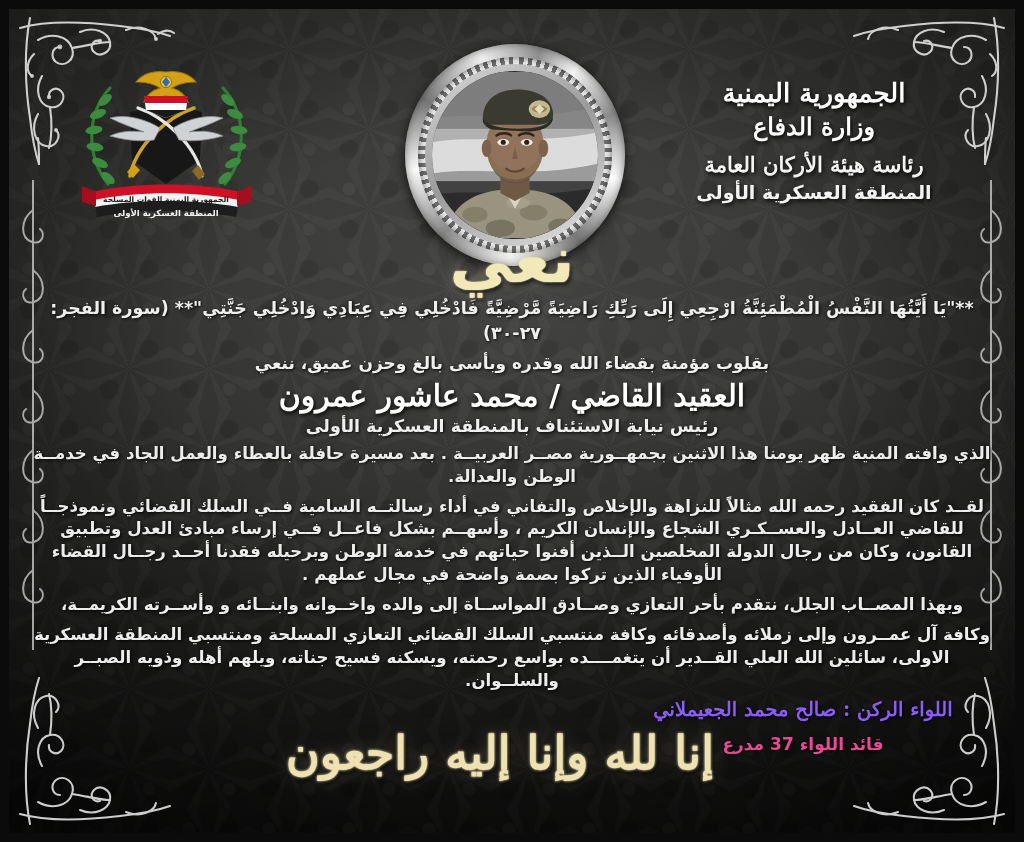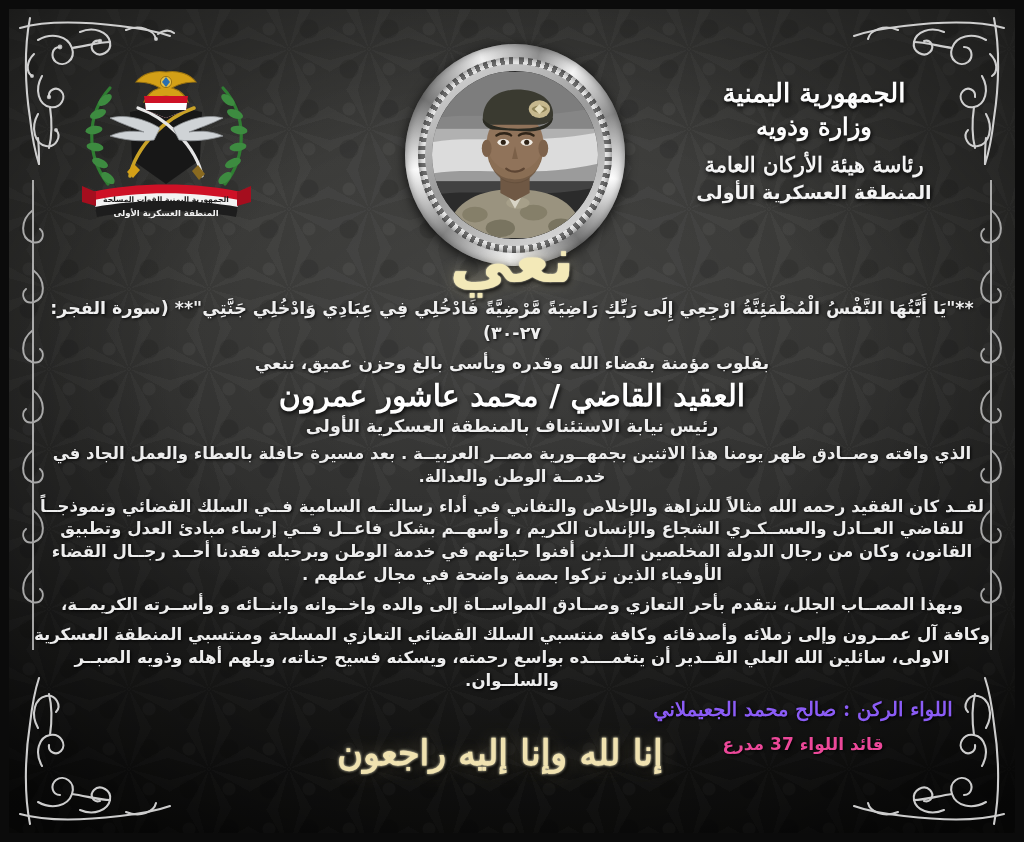--- a/index.html
+++ b/index.html
@@ -139,21 +139,21 @@
   .sig-title2{
     margin-top:13px; font-size:17px; font-weight:700; letter-spacing:2.4px;
     color:#ec4899; text-shadow:1px 1px 3px rgba(0,0,0,.95);
   }
   #basmala{
     position:absolute; left:335px; top:0px; width:330px; height:115px;
     display:flex; align-items:center; justify-content:center;
   }
   #basmala span{
     font-family:"DejaVu Serif","Liberation Serif",serif;
-    font-size:35px; font-weight:700; color:#f0e2b0; line-height:1.05;
+    font-size:46px; font-weight:700; color:#f0e2b0; line-height:1.05;
     text-shadow:0 0 3px #fff6cf, 2px 3px 6px rgba(0,0,0,.9), 0 0 20px rgba(240,226,176,.3);
     white-space:nowrap;
   }
 </style>
 </head>
 <body>
 
 <div id="poster">
 
   <div class="inner-bg">
@@ -307,21 +307,21 @@
       <path d="M21 155 C63 147 121 147 164 155 L162 165 C120 157 64 157 23 165 Z" fill="#1d1d1d"></path>
       <path d="M8 134 L22 140 L22 154 L8 150 Z" fill="#a50e1e"></path>
       <path d="M177 134 L163 140 L163 154 L177 150 Z" fill="#a50e1e"></path>
       <text x="92" y="150" text-anchor="middle" font-size="7.5" fill="#1d1d1d" font-family="'DejaVu Sans',sans-serif" font-weight="bold">الجمهورية اليمنية القوات المسلحة</text>
       <text x="92" y="164" text-anchor="middle" font-size="8.5" fill="#f2f2f2" font-family="'DejaVu Sans',sans-serif" font-weight="bold">المنطقة العسكرية الأولى</text>
     </g>
   </svg>
 
   <div style="position:absolute; right:60px; top:78px; width:300px; text-align:center; z-index:20; direction:rtl;">
     <div style="font-family:'DejaVu Serif','Liberation Serif',serif; font-size:26px; font-weight:700; color:#fdfdfd; text-shadow:1px 2px 4px rgba(0,0,0,.95); letter-spacing:1px;text-align:center;">الجمهورية اليمنية</div>
-    <div style="font-family:'DejaVu Serif','Liberation Serif',serif; font-size:24px; font-weight:700; color:#fdfdfd; margin-top:4px; text-shadow:1px 2px 4px rgba(0,0,0,.95);">وزارة وذويه</div>
+    <div style="font-family:'DejaVu Serif','Liberation Serif',serif; font-size:24px; font-weight:700; color:#fdfdfd; margin-top:4px; text-shadow:1px 2px 4px rgba(0,0,0,.95);">وزارة الدفاع</div>
     <div style="font-family:'DejaVu Serif','Liberation Serif',serif; font-size:21px; font-weight:700; color:#f4f4f4; margin-top:11px; text-shadow:1px 2px 4px rgba(0,0,0,.95);">رئاسة هيئة الأركان العامة</div>
     <div style="font-size:19px; font-weight:700; color:#f4f4f4; margin-top:4px; letter-spacing:.4px; text-shadow:1px 2px 4px rgba(0,0,0,.95);">المنطقة العسكرية الأولى</div>
   </div>
 
   <div id="portrait-wrap">
     <div class="frame-ring"></div>
     <div class="frame-bead"></div>
     <div class="frame-inner"></div>
     <div class="photo">
       <svg viewBox="0 0 170 170" width="100%" height="100%">
@@ -382,21 +382,21 @@
   </div>
 
   <div id="body-text">
     <div class="verse">
       <span>**"يَا أَيَّتُهَا النَّفْسُ الْمُطْمَئِنَّةُ ارْجِعِي إِلَى رَبِّكِ رَاضِيَةً مَّرْضِيَّةً فَادْخُلِي فِي عِبَادِي وَادْخُلِي جَنَّتِي"**</span>
       <span>(سورة الفجر: ٢٧-٣٠)</span>
     </div>
     <div class="lead">بقلوب مؤمنة بقضاء الله وقدره وبأسى بالغ وحزن عميق، ننعي</div>
     <div class="deceased">العقيد القاضي / محمد عاشور عمرون</div>
     <div class="deceased-role">رئيس نيابة الاستئناف بالمنطقة العسكرية الأولى</div>
-    <div class="para">الذي وافته وصــادق ظهر يومنا هذا الاثنين بجمهــورية مصــر العربيــة . بعد مسيرة حافلة بالعطاء والعمل الجاد في خدمــة الوطن والعدالة.</div>
+    <div class="para">الذي وافته المنية ظهر يومنا هذا الاثنين بجمهــورية مصــر العربيــة . بعد مسيرة حافلة بالعطاء والعمل الجاد في خدمــة الوطن والعدالة.</div>
     <div class="para">لقــد كان الفقيد رحمه الله مثالاً للنزاهة والإخلاص والتفاني في أداء رسالتــه السامية فــي السلك القضائي ونموذجــاً للقاضي العــادل والعســكـري الشجاع والإنسان الكريم ، وأسهــم بشكل فاعــل فــي إرساء مبادئ العدل وتطبيق القانون، وكان من رجال الدولة المخلصين الــذين أفنوا حياتهم في خدمة الوطن وبرحيله فقدنا أحــد رجــال القضاء الأوفياء الذين تركوا بصمة واضحة في مجال عملهم .</div>
     <div class="para">وبهذا المصــاب الجلل، نتقدم بأحر التعازي وصــادق المواســاة إلى والده واخــوانه وابنــائه و وأســرته الكريمــة،</div>
     <div class="para">وكافة آل عمــرون وإلى زملائه وأصدقائه وكافة منتسبي السلك القضائي التعازي المسلحة ومنتسبي المنطقة العسكرية الاولى، سائلين الله العلي القــدير أن يتغمــــده بواسع رحمته، ويسكنه فسيح جناته، ويلهم أهله وذويه الصبــر والسلــوان.</div>
   </div>
 
   <div id="footer">
     <div id="signature">
       <div class="sig-name">اللواء الركن : صالح محمد الجعيملاني</div>
       <div class="sig-title2">قائد اللواء 37 مدرع</div>
     </div>

